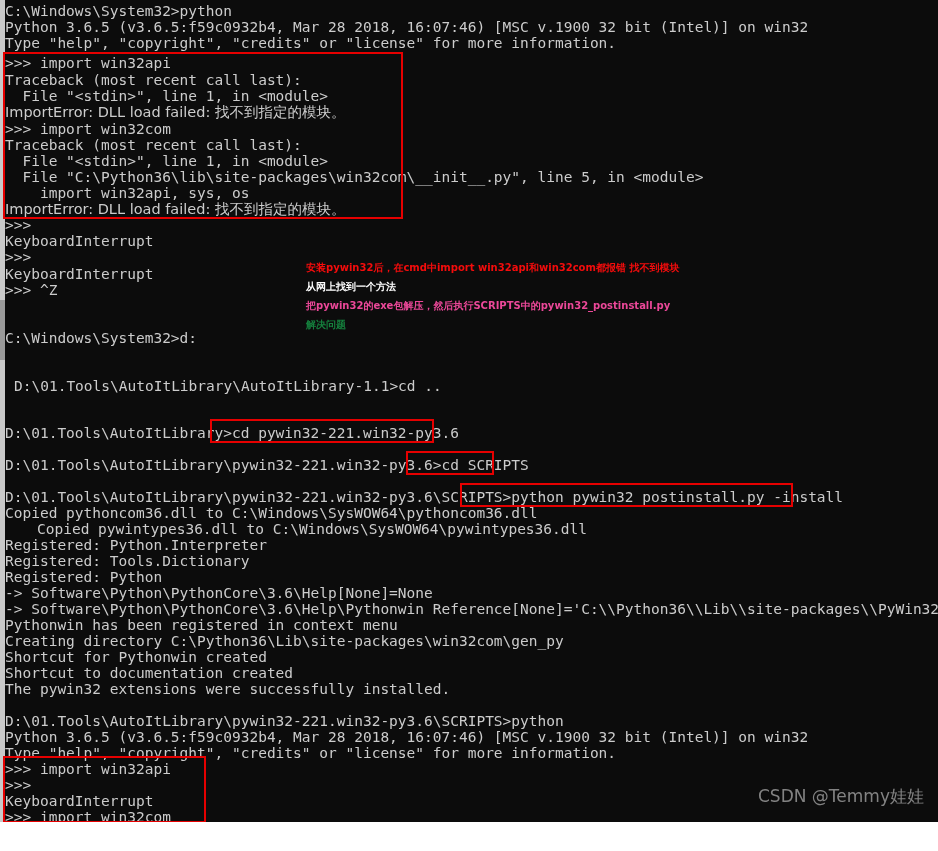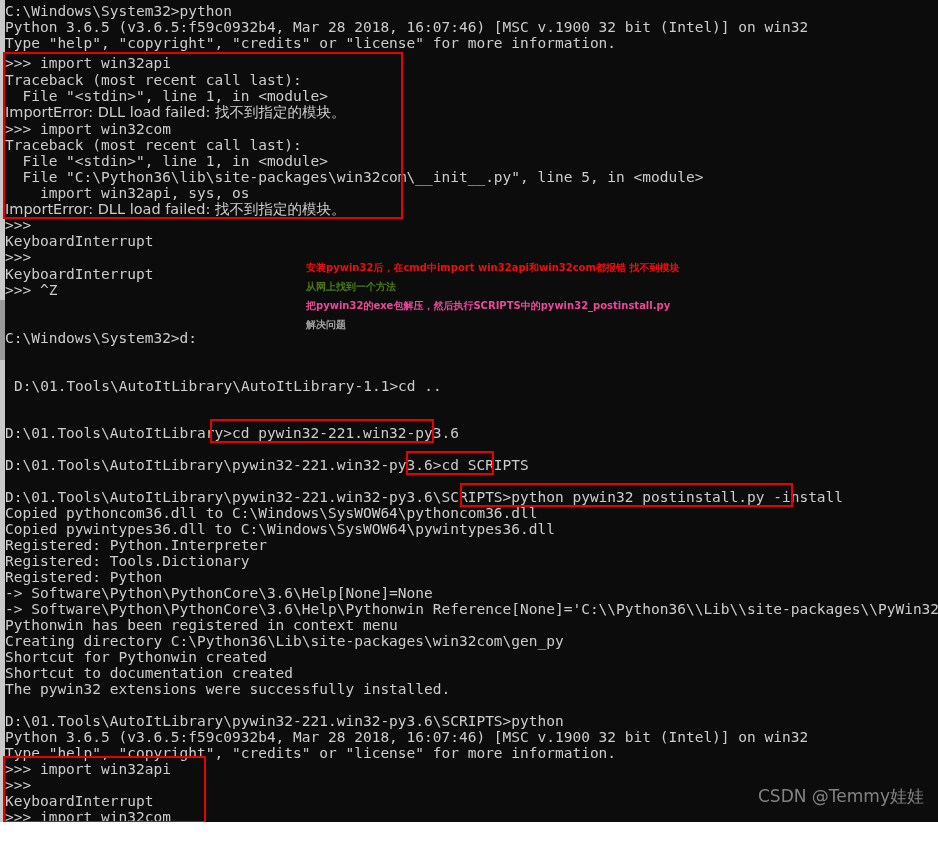--- a/index.html
+++ b/index.html
@@ -111,21 +111,21 @@
       <div class="line" style="top: 233px;">KeyboardInterrupt</div>
       <div class="line" style="top: 249px;">&gt;&gt;&gt;</div>
       <div class="line" style="top: 266px;">KeyboardInterrupt</div>
       <div class="line" style="top: 282px;">&gt;&gt;&gt; ^Z</div>
       <div class="line" style="top: 330px;">C:\Windows\System32&gt;d:</div>
       <div class="line" style="top: 378px; margin-left: 9px;">D:\01.Tools\AutoItLibrary\AutoItLibrary-1.1&gt;cd ..</div>
       <div class="line" style="top: 425px;">D:\01.Tools\AutoItLibrary&gt;cd pywin32-221.win32-py3.6</div>
       <div class="line" style="top: 457px;">D:\01.Tools\AutoItLibrary\pywin32-221.win32-py3.6&gt;cd SCRIPTS</div>
       <div class="line" style="top: 489px;">D:\01.Tools\AutoItLibrary\pywin32-221.win32-py3.6\SCRIPTS&gt;python pywin32_postinstall.py -install</div>
       <div class="line" style="top: 505px;">Copied pythoncom36.dll to C:\Windows\SysWOW64\pythoncom36.dll</div>
-      <div class="line" style="top: 521px;">Copied pywintypes36.dll to C:\Windows\SysWOW64\pywintypes36.dll</div>
+      <div class="line" style="top: 521px; padding-left: 32px;">Copied pywintypes36.dll to C:\Windows\SysWOW64\pywintypes36.dll</div>
       <div class="line" style="top: 537px;">Registered: Python.Interpreter</div>
       <div class="line" style="top: 553px;">Registered: Tools.Dictionary</div>
       <div class="line" style="top: 569px;">Registered: Python</div>
       <div class="line" style="top: 585px;">-&gt; Software\Python\PythonCore\3.6\Help[None]=None</div>
       <div class="line" style="top: 601px;">-&gt; Software\Python\PythonCore\3.6\Help\Pythonwin Reference[None]='C:\\Python36\\Lib\\site-packages\\PyWin32.chm'</div>
       <div class="line" style="top: 617px;">Pythonwin has been registered in context menu</div>
       <div class="line" style="top: 633px;">Creating directory C:\Python36\Lib\site-packages\win32com\gen_py</div>
       <div class="line" style="top: 649px;">Shortcut for Pythonwin created</div>
       <div class="line" style="top: 665px;">Shortcut to documentation created</div>
       <div class="line" style="top: 681px;">The pywin32 extensions were successfully installed.</div>
@@ -142,20 +142,20 @@
   <div id="boxes">
       <div class="redbox" style="left: 3px; top: 52px; width: 400px; height: 167px; border-color: rgb(230, 0, 0);"></div>
       <div class="redbox" style="left: 210px; top: 419px; width: 224px; height: 24px; border-color: rgb(230, 0, 0);"></div>
       <div class="redbox" style="left: 406px; top: 451px; width: 88px; height: 24px; border-color: rgb(230, 0, 0);"></div>
       <div class="redbox" style="left: 460px; top: 483px; width: 333px; height: 24px; border-color: rgb(230, 0, 0);"></div>
       <div class="redbox" style="left: 3px; top: 756px; width: 203px; height: 67px; border-color: rgb(230, 0, 0);"></div>
     </div>
 
   <div id="annots">
       <div class="annot" style="left: 306px; top: 258px; color: rgb(244, 12, 12);">安装pywin32后，在cmd中import win32api和win32com都报错 找不到模块</div>
-      <div class="annot" style="left: 306px; top: 277px; color: #4d7c0f;">从网上找到一个方法</div>
+      <div class="annot" style="left: 306px; top: 277px; color: #ffffff;">从网上找到一个方法</div>
       <div class="annot" style="left: 306px; top: 296px; color: #ec4899;">把pywin32的exe包解压，然后执行SCRIPTS中的pywin32_postinstall.py</div>
-      <div class="annot" style="left: 306px; top: 315px; color: #a3a3a3;">解决问题</div>
+      <div class="annot" style="left: 306px; top: 315px; color: #15803d;">解决问题</div>
     </div>
 
   <div id="watermark">CSDN @Temmy娃娃</div>
 
 </div>
 
 </body></html>

